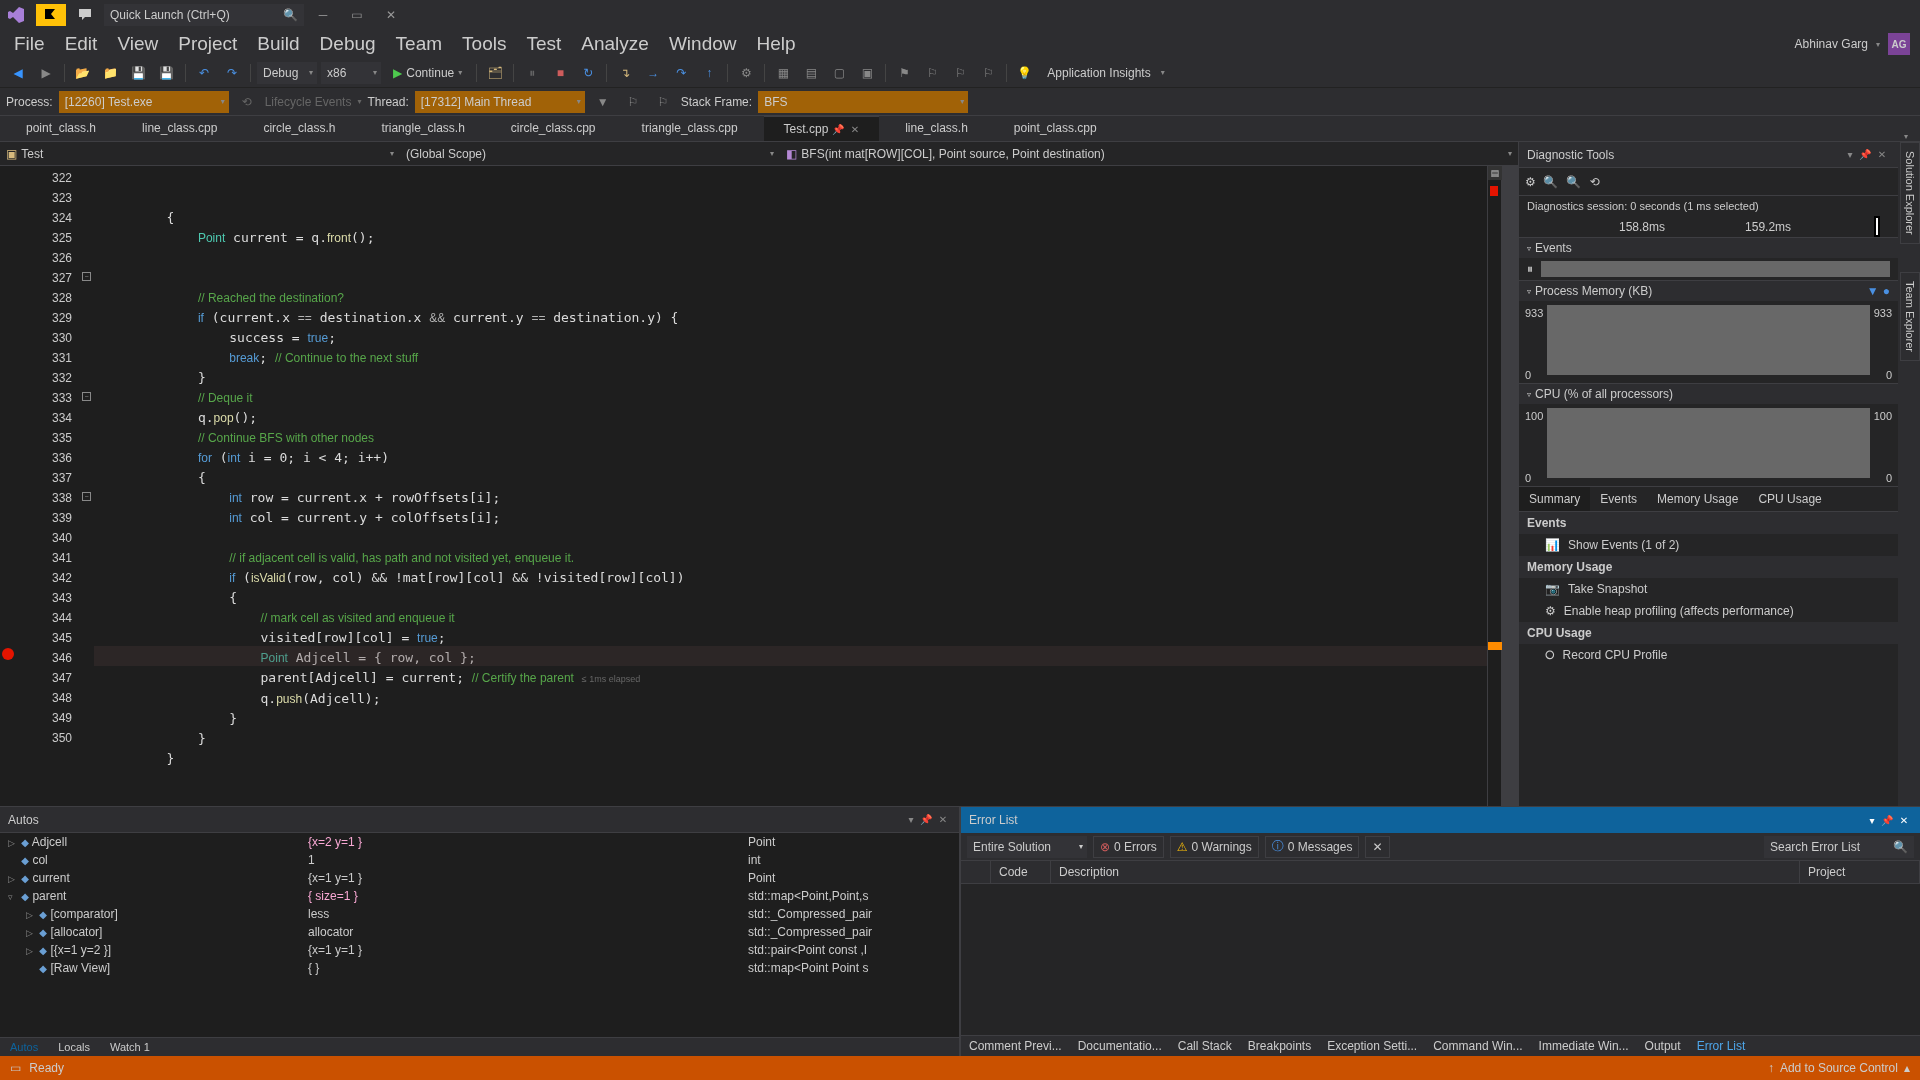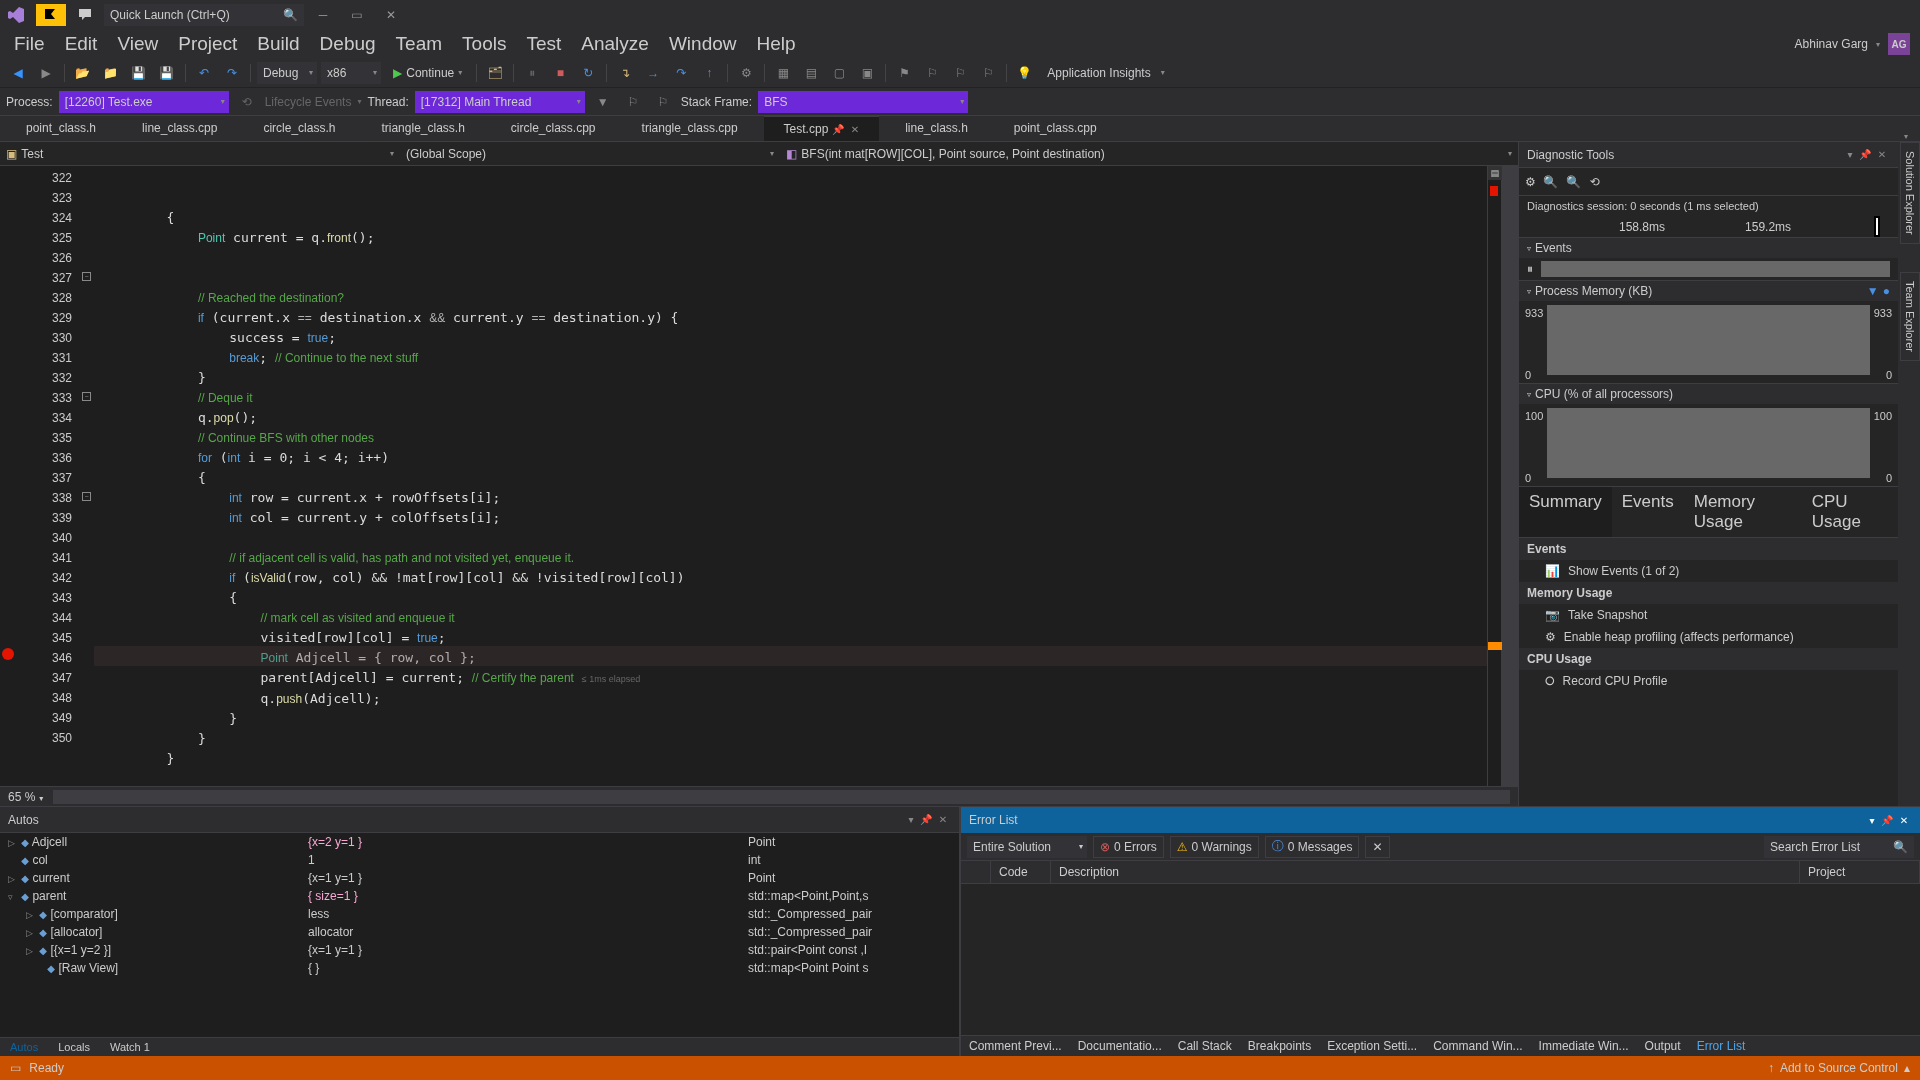--- a/index.html
+++ b/index.html
@@ -17,21 +17,21 @@
 .avatar{width:22px;height:22px;background:#7b4397;display:flex;align-items:center;justify-content:center;font-size:10px;font-weight:bold}
 .toolbar{height:30px;background:#2d2d30;display:flex;align-items:center;padding:0 6px;gap:4px;border-bottom:1px solid #222}
 .tb-btn{width:24px;height:24px;display:flex;align-items:center;justify-content:center;color:#888}
 .tb-sep{width:1px;height:18px;background:#444;margin:0 2px}
 .tb-drop{height:22px;background:#333337;padding:0 18px 0 6px;display:flex;align-items:center;color:#ccc;position:relative;min-width:60px}
 .tb-drop::after{content:'▾';position:absolute;right:4px;font-size:8px;color:#888}
 .continue-btn{display:flex;align-items:center;gap:4px;padding:0 8px;height:24px}
 .continue-btn .play{color:#4ec94e}
 .toolbar2{height:28px;background:#2d2d30;display:flex;align-items:center;padding:0 6px;gap:6px;border-bottom:1px solid #3e3e42}
 .tb-label{color:#ccc;font-size:12px}
-.proc-drop{height:22px;background:#6d28d9;padding:0 18px 0 6px;display:flex;align-items:center;position:relative;min-width:170px}
+.proc-drop{height:22px;background:#a16207;padding:0 18px 0 6px;display:flex;align-items:center;position:relative;min-width:170px}
 .proc-drop::after{content:'▾';position:absolute;right:4px;font-size:8px;color:#888}
 .filetabs{height:26px;background:#2d2d30;display:flex;align-items:flex-end;padding:0 6px;border-bottom:1px solid #3e3e42}
 .filetab{padding:5px 20px;color:#ccc;font-size:12px;margin-right:6px}
 .filetab.active{background:#1e1e1e;border-top:1px solid #3e3e42;position:relative}
 .filetab-close{margin-left:6px;color:#888;font-size:10px}
 .pin{margin-left:4px;color:#888;font-size:10px}
 .content{display:flex;height:calc(100% - 142px - 250px - 24px)}
 .editor-col{flex:1;display:flex;flex-direction:column;min-width:0}
 .nav-bar{height:24px;background:#252526;display:flex;align-items:center;border-bottom:1px solid #3e3e42}
 .nav-drop{flex:1;padding:0 6px;color:#ccc;font-size:12px;display:flex;align-items:center;gap:4px;position:relative}
@@ -59,21 +59,21 @@
 .diag-toolbar{height:28px;display:flex;align-items:center;padding:0 6px;gap:8px;border-bottom:1px solid #3e3e42}
 .diag-session{padding:4px 8px;font-size:11px;background:#252526}
 .diag-ruler{height:22px;background:#252526;display:flex;align-items:center;gap:80px;padding-left:100px;font-size:10px;color:#999;position:relative;border-bottom:1px solid #3e3e42}
 .diag-cursor{position:absolute;right:18px;top:0;bottom:0;width:6px;background:#fff;border:2px solid #000}
 .diag-section{border-bottom:1px solid #3e3e42}
 .diag-sec-hdr{padding:3px 8px;background:#2d2d30;display:flex;align-items:center;gap:4px;font-size:12px}
 .diag-sec-hdr .tri{font-size:8px;color:#ccc}
 .diag-graph{height:70px;background:#686868;margin:4px 28px;position:relative}
 .diag-val{position:absolute;font-size:11px;color:#ccc}
 .diag-tabs{display:flex;background:#252526;border-bottom:1px solid #3e3e42}
-.diag-tab{padding:5px 10px;font-size:17px;color:#ccc}
+.diag-tab{padding:5px 10px;font-size:12px;color:#ccc}
 .diag-tab.active{background:#1e1e1e}
 .diag-list{flex:1;overflow:auto;background:#252526}
 .diag-group{padding:4px 8px;background:#2d2d30;font-weight:bold;font-size:12px}
 .diag-item{padding:4px 8px 4px 26px;font-size:12px;display:flex;align-items:center;gap:8px}
 .diag-item.dim{color:#666}
 .solution-tab,.team-tab{position:absolute;right:0;writing-mode:vertical-rl;padding:8px 3px;background:#2d2d30;font-size:11px;color:#ccc;border:1px solid #3e3e42}
 .bottom-area{height:250px;display:flex;background:#252526;border-top:1px solid #3e3e42}
 .autos-panel{flex:1;display:flex;flex-direction:column;border-right:2px solid #3e3e42;min-width:0}
 .autos-grid{flex:1;overflow:auto;background:#1e1e1e}
 .autos-hdr{display:flex;background:#2d2d30;border-bottom:1px solid #3e3e42;font-size:12px}
@@ -322,24 +322,20 @@
         }
  </pre>
       </div>
       <div style="width:14px;background:#1e1e1e;border-left:1px solid #3e3e42;position:relative">
         <div style="position:absolute;top:0;width:14px;height:14px;background:#333;display:flex;align-items:center;justify-content:center;font-size:9px">▤</div>
         <div style="position:absolute;top:20px;left:2px;width:8px;height:10px;background:#e51400"></div>
         <div style="position:absolute;top:476px;left:0;width:14px;height:8px;background:#ff8c00"></div>
       </div>
       <div class="vscroll"></div>
     </div>
-    <div class="editor-status">
-      <span class="zoom">65 %</span>
-      <div style="flex:1;height:14px;background:#3e3e42;margin-left:10px"></div>
-    </div>
   </div>
 
   <div class="diag-col">
     <div class="panel-title">
       <span class="panel-title-text">Diagnostic Tools</span>
       <span class="panel-ctrl">▾</span>
       <span class="panel-ctrl">📌</span>
       <span class="panel-ctrl">✕</span>
     </div>
     <div class="diag-toolbar">
@@ -465,21 +461,21 @@
             <div class="col-name" style="padding-left: 26px;"><span class="exp">▷</span> <span class="cube">◆</span> [allocator]</div>
             <div class="col-value">allocator</div>
             <div class="col-type">std::_Compressed_pair</div>
           </div>
           <div class="autos-row">
             <div class="col-name" style="padding-left: 26px;"><span class="exp">▷</span> <span class="cube">◆</span> [{x=1 y=2 }]</div>
             <div class="col-value">{x=1 y=1 }</div>
             <div class="col-type">std::pair&lt;Point const ,I</div>
           </div>
           <div class="autos-row">
-            <div class="col-name" style="padding-left: 34px;"><span class="exp"></span> <span class="cube">◆</span> [Raw View]</div>
+            <div class="col-name" style="padding-left: 26px;"><span class="exp"></span> <span class="cube">◆</span> [Raw View]</div>
             <div class="col-value">{ }</div>
             <div class="col-type">std::map&lt;Point Point s</div>
           </div>
         </div>
     </div>
     <div class="autos-tabs" id="autos-tabs">
         <div class="autos-tab active">Autos</div>
         <div class="autos-tab">Locals</div>
         <div class="autos-tab">Watch 1</div>
       </div>

